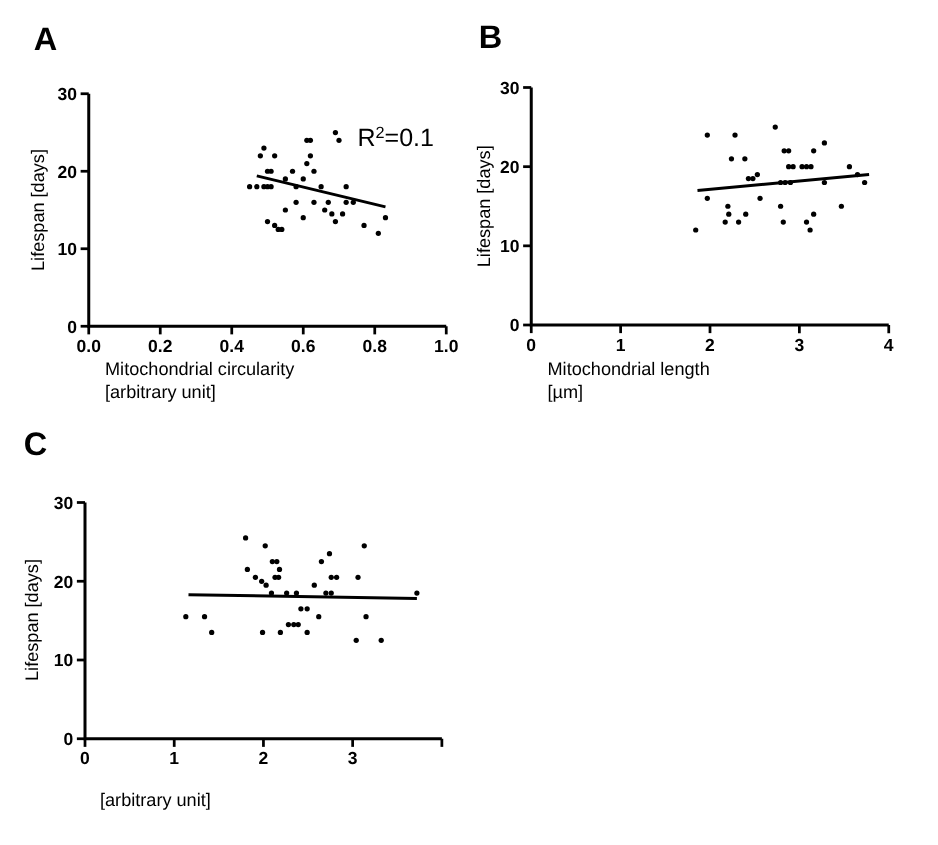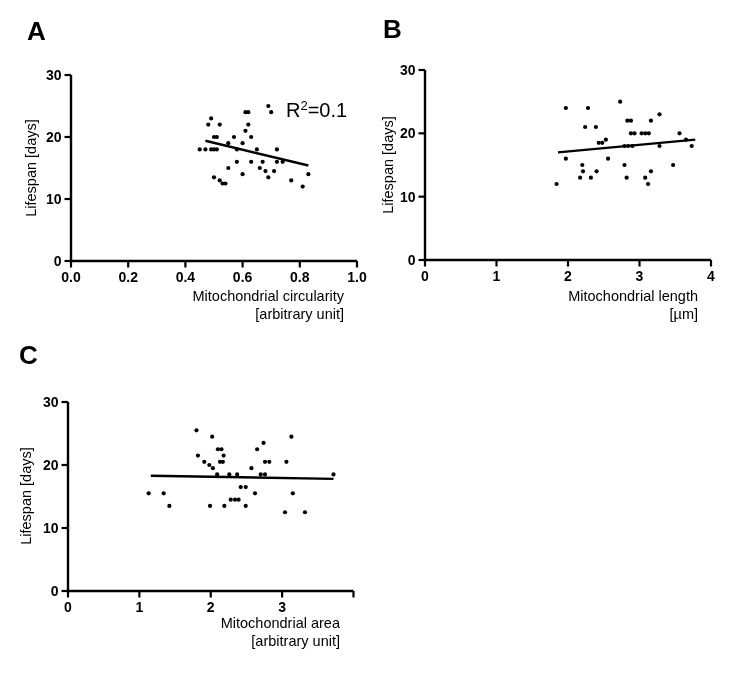--- a/index.html
+++ b/index.html
@@ -10,21 +10,21 @@
   .tick{font-family:"Liberation Sans","DejaVu Sans",sans-serif;font-size:14px;font-weight:bold;fill:#000;}
   .letter{position:absolute;font-size:26px;font-weight:bold;line-height:1;}
   .letter-a{left:27px;top:18px;}
   .letter-b{left:383px;top:16px;}
   .letter-c{left:19px;top:342px;}
   .ylabel{position:absolute;width:170px;height:18px;line-height:18px;text-align:center;
           font-size:14.5px;transform:rotate(-90deg);transform-origin:center;}
   .yl-a{left:-54px;top:159px;}
   .yl-b{left:303px;top:156px;}
   .yl-c{left:-59px;top:487px;}
-  .xlabel{position:absolute;width:260px;text-align:right;font-size:14.5px;line-height:18px;}
+  .xlabel{position:absolute;width:260px;text-align:left;font-size:14.5px;line-height:18px;}
   .xl-a1{left:84px;top:287px;}  .xl-a2{left:84px;top:305px;}
   .xl-b1{left:438px;top:287px;} .xl-b2{left:438px;top:305px;}
   .xl-c1{left:80px;top:614px;}  .xl-c2{left:80px;top:632px;}
   .annot{position:absolute;left:286px;top:99px;font-size:20px;line-height:1.1;}
   .sup{font-size:13px;vertical-align:7px;}
 </style>
 </head>
 <body>
 
 <div class="figure">
@@ -222,17 +222,16 @@
   <div class="letter letter-c">C</div>
 
   <div class="ylabel yl-a">Lifespan [days]</div>
   <div class="ylabel yl-b">Lifespan [days]</div>
   <div class="ylabel yl-c">Lifespan [days]</div>
 
   <div class="xlabel xl-a1">Mitochondrial circularity</div>
   <div class="xlabel xl-a2">[arbitrary unit]</div>
   <div class="xlabel xl-b1">Mitochondrial length</div>
   <div class="xlabel xl-b2">[µm]</div>
-  <div class="xlabel xl-c1">Mitochondrial area</div>
   <div class="xlabel xl-c2">[arbitrary unit]</div>
 
   <div class="annot"><span>R</span><span class="sup">2</span><span>=0.1</span></div>
 </div>
 
 </body></html>

